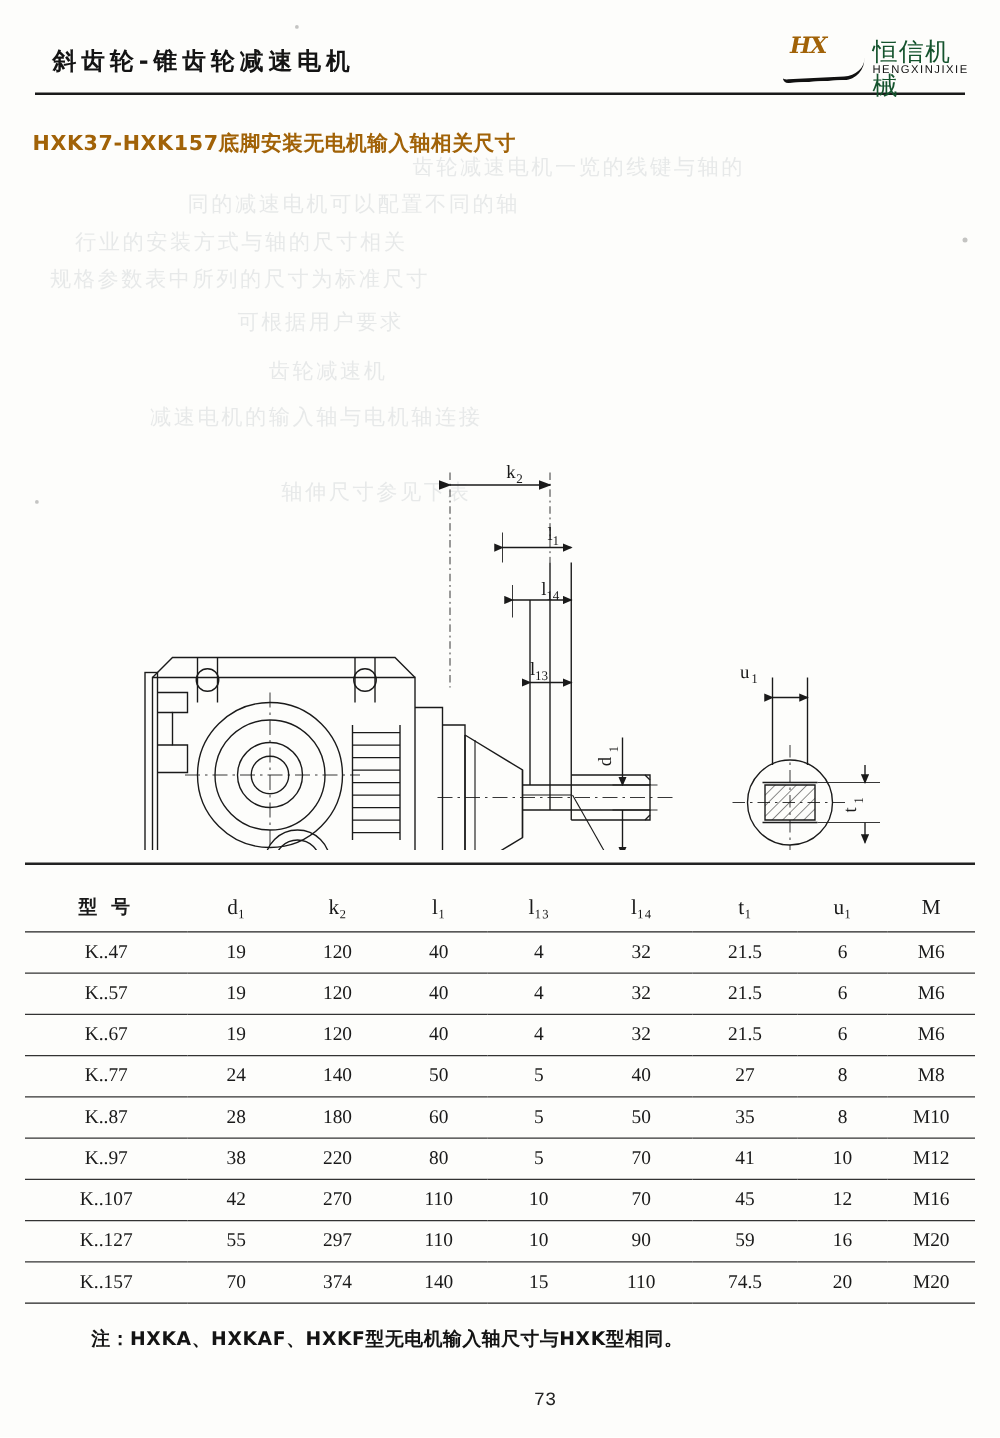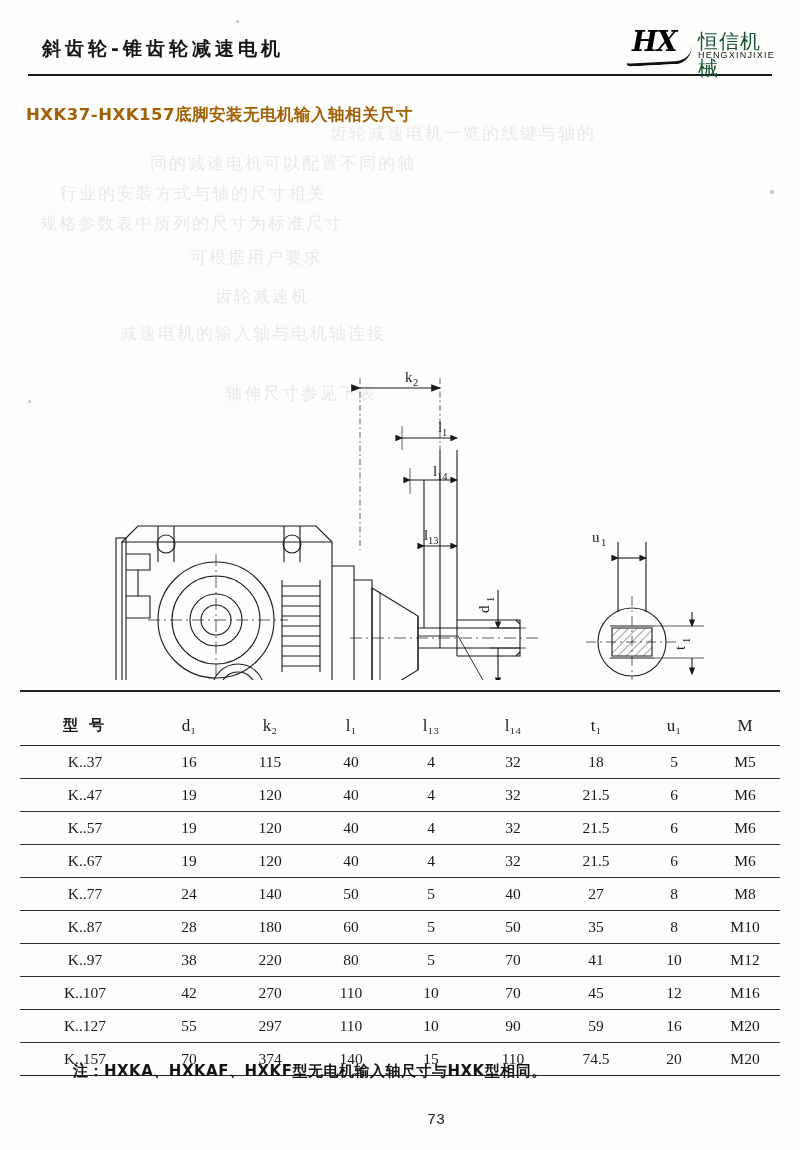--- a/index.html
+++ b/index.html
@@ -52,25 +52,25 @@
     position: absolute;
     right: 0px;
     top: 0px;
     width: 148px;
     height: 50px;
   }
   .logo-hx {
     position: absolute;
     left: 8px;
     top: 4px;
-    font-size: 27px;
+    font-size: 18px;
     font-style: italic;
     font-weight: bold;
     font-family: "DejaVu Serif", serif;
-    color: #000000;
+    color: #a16207;
     letter-spacing: -1px;
   }
   .logo-swoosh {
     position: absolute;
     left: 2px;
     top: 26px;
     width: 66px;
     height: 14px;
     border-bottom: 3px solid #111;
     border-radius: 0 0 40px 10px;
@@ -395,31 +395,20 @@
           <th>k₂</th>
           <th>l₁</th>
           <th>l₁₃</th>
           <th>l₁₄</th>
           <th>t₁</th>
           <th>u₁</th>
           <th>M</th>
         </tr>
       </thead>
       <tbody id="spec-body">
-          <tr class="first-row">
-            <td>K..37</td>
-            <td>16</td>
-            <td>115</td>
-            <td>40</td>
-            <td>4</td>
-            <td>32</td>
-            <td>18</td>
-            <td>5</td>
-            <td>M5</td>
-          </tr>
           <tr>
             <td>K..47</td>
             <td>19</td>
             <td>120</td>
             <td>40</td>
             <td>4</td>
             <td>32</td>
             <td>21.5</td>
             <td>6</td>
             <td>M6</td>

